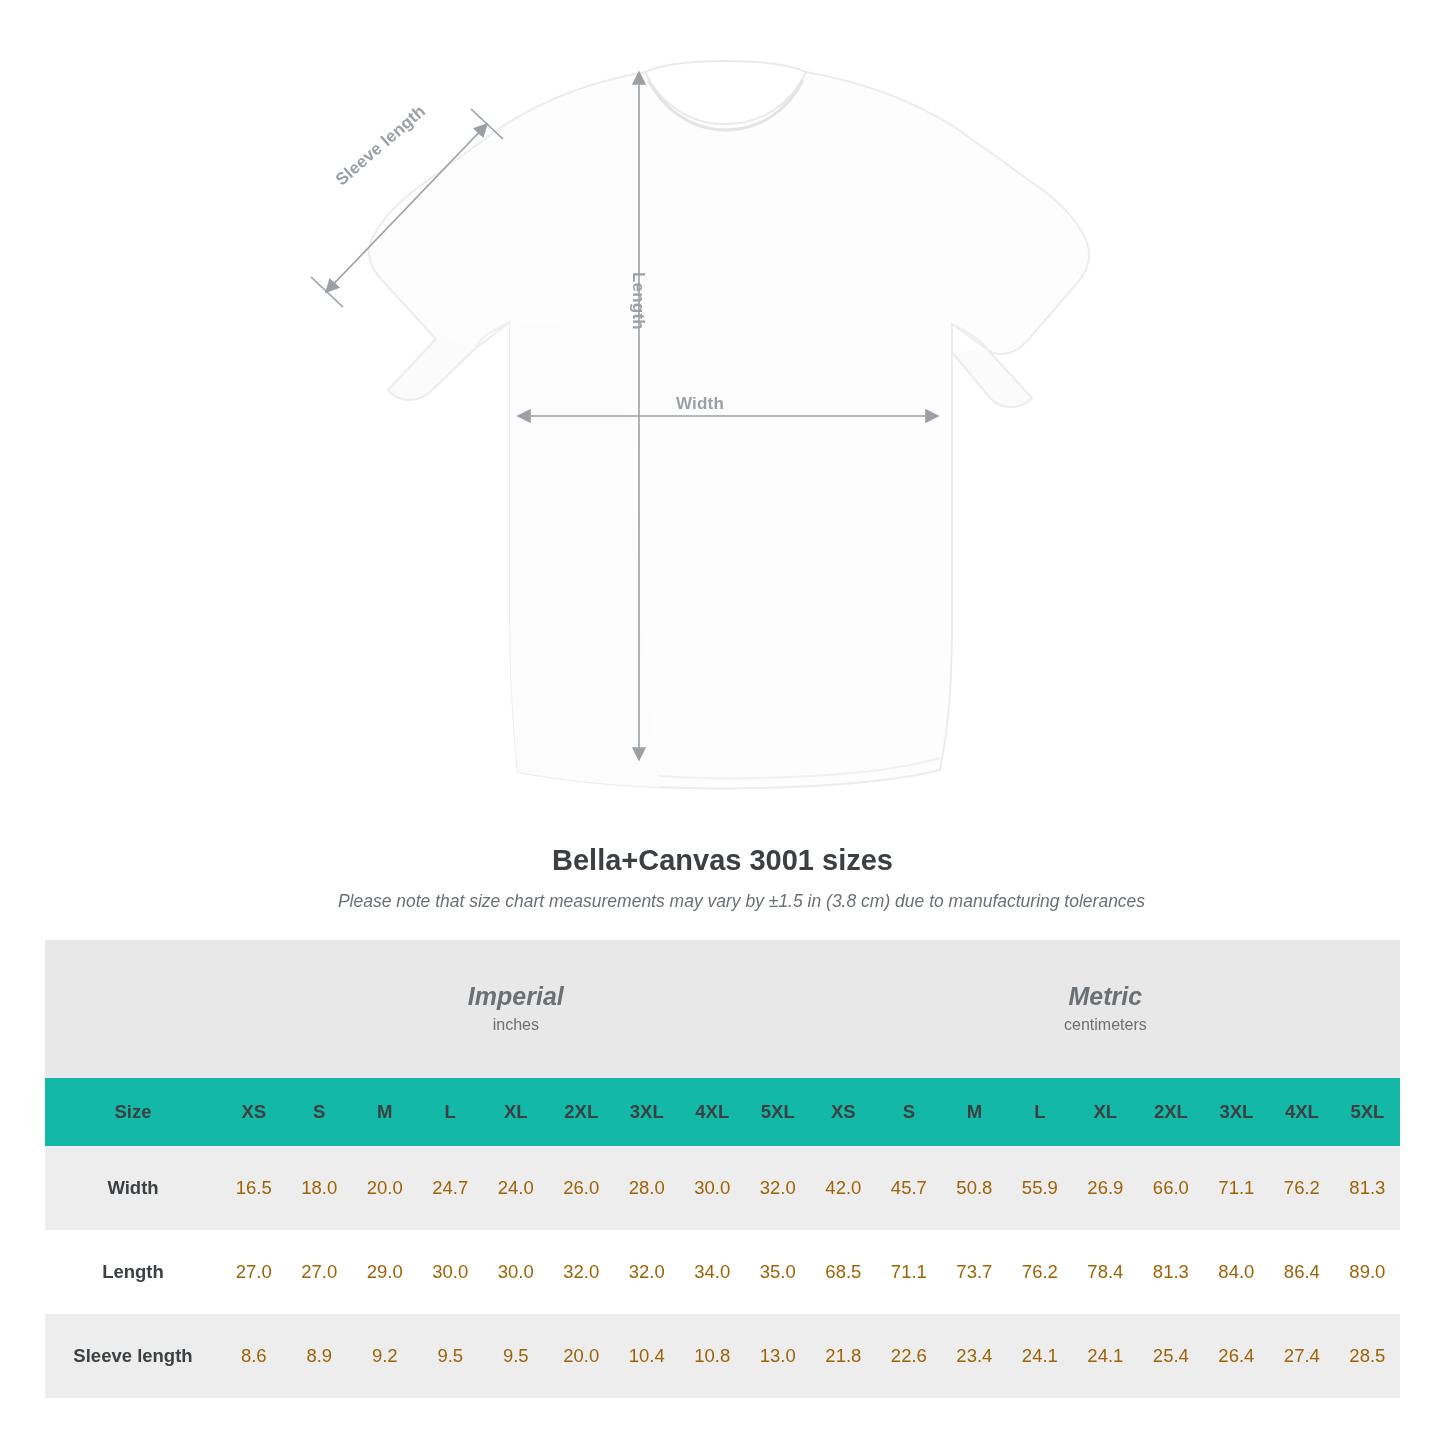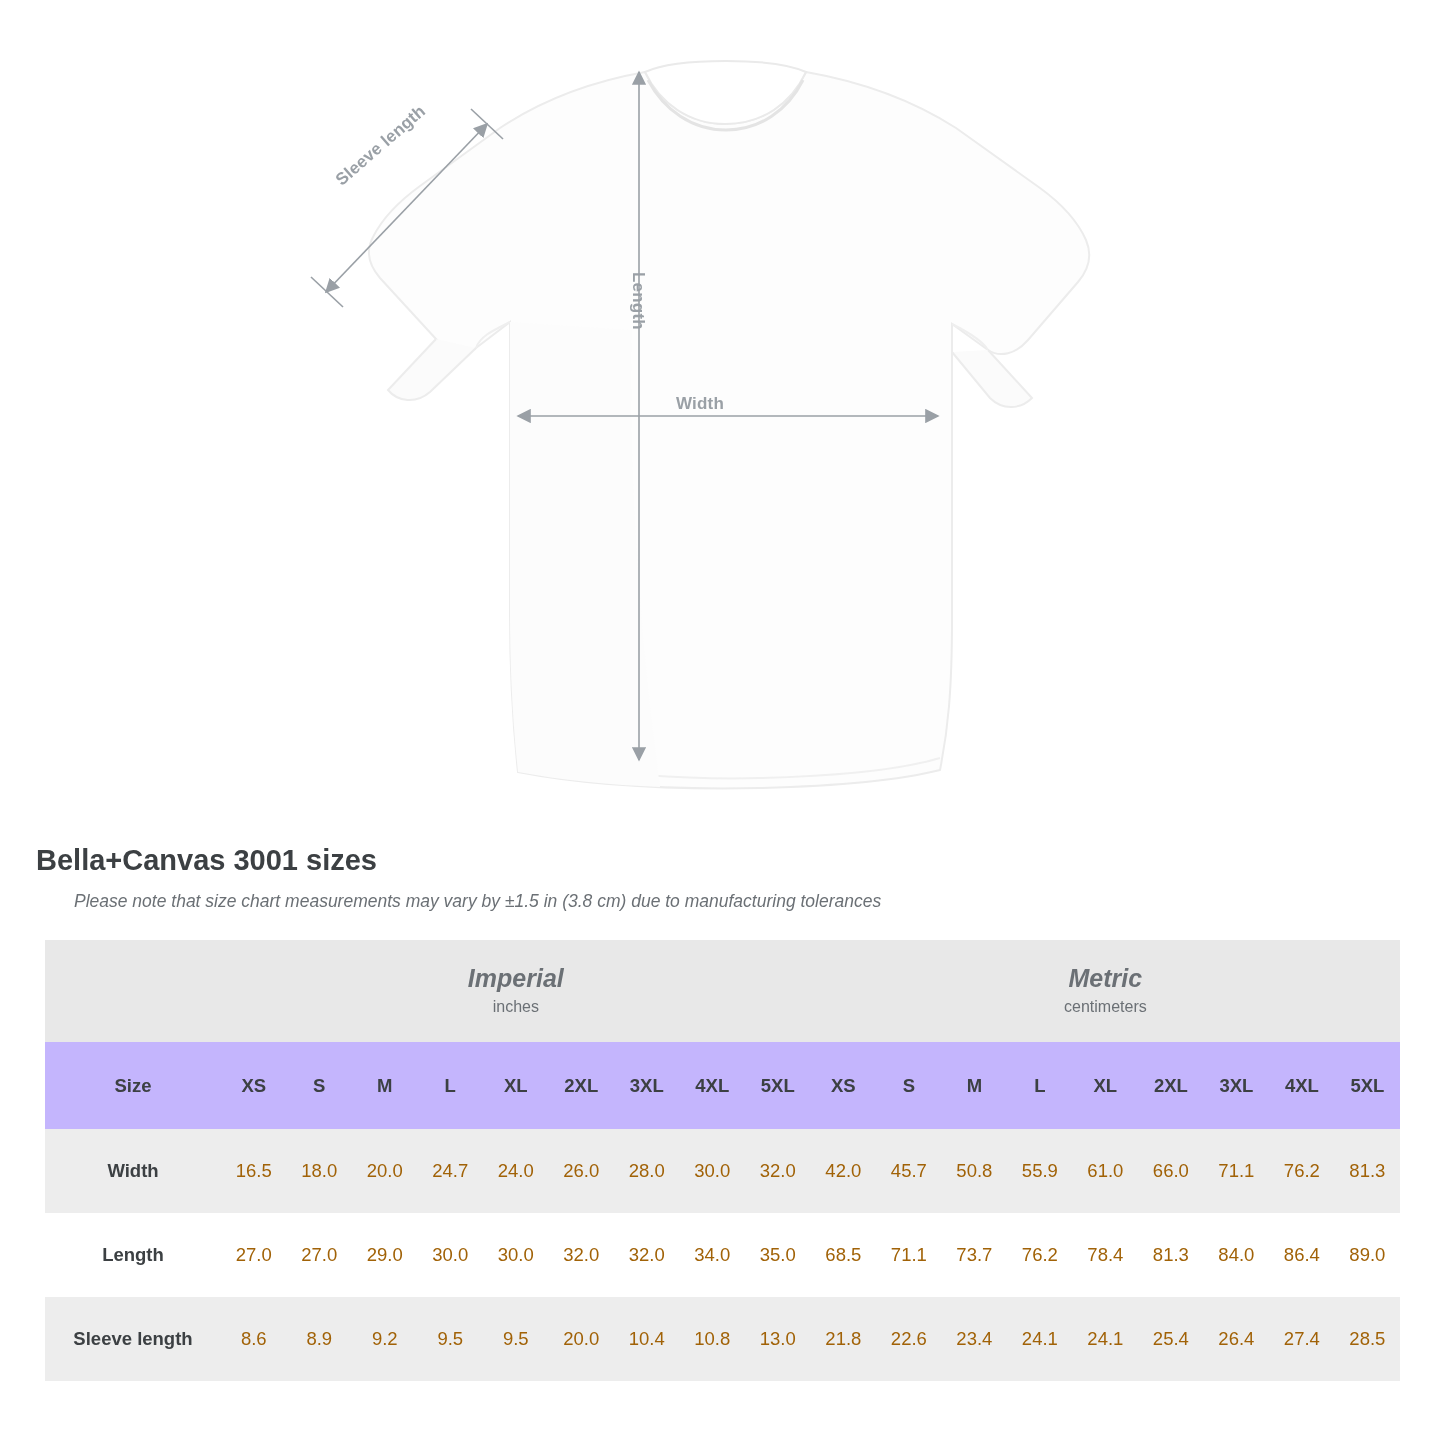--- a/index.html
+++ b/index.html
@@ -50,22 +50,22 @@
     transform: rotate(90deg);
     transform-origin: left top;
   }
   #label-width {
     left: 676px;
     top: 394px;
   }
 
   
   .title-block {
+    text-align: center;
     margin-top: 14px;
-    margin-left: 36px;
   }
   .chart-title {
     font-size: 29px;
     font-weight: bold;
     color: #3c4043;
     margin: 0 0 14px 0;
   }
   .chart-note {
     font-size: 17.5px;
     font-style: italic;
@@ -84,39 +84,39 @@
     table-layout: fixed;
   }
   table.size-table td, table.size-table th {
     border: 0;
     text-align: center;
     vertical-align: middle;
   }
   
   .unit-row td {
     background: #e8e8e8;
-    height: 102px;
+    height: 138px;
     padding: 0;
   }
   .unit-name {
     font-size: 25px;
     font-style: italic;
     font-weight: bold;
     color: #6b7075;
     line-height: 1.25;
   }
   .unit-sub {
     font-size: 16px;
     color: #6b7075;
     line-height: 1.5;
   }
   
   .size-row td {
-    height: 87px;
-    background: #c4b5fd;
+    height: 68px;
+    background: #14b8a6;
     font-size: 18.5px;
     font-weight: bold;
     color: #3c4043;
   }
   .size-row td.rowhead {
     font-size: 18.5px;
     font-weight: bold;
   }
   
   .data-row td {
@@ -280,21 +280,21 @@
           <td>24.7</td>
           <td>24.0</td>
           <td>26.0</td>
           <td>28.0</td>
           <td>30.0</td>
           <td>32.0</td>
           <td>42.0</td>
           <td>45.7</td>
           <td>50.8</td>
           <td>55.9</td>
-          <td>61.0</td>
+          <td>26.9</td>
           <td>66.0</td>
           <td>71.1</td>
           <td>76.2</td>
           <td>81.3</td>
         </tr>
 
         <tr class="data-row plain">
           <td class="rowhead">Length</td>
           <td>27.0</td>
           <td>27.0</td>

